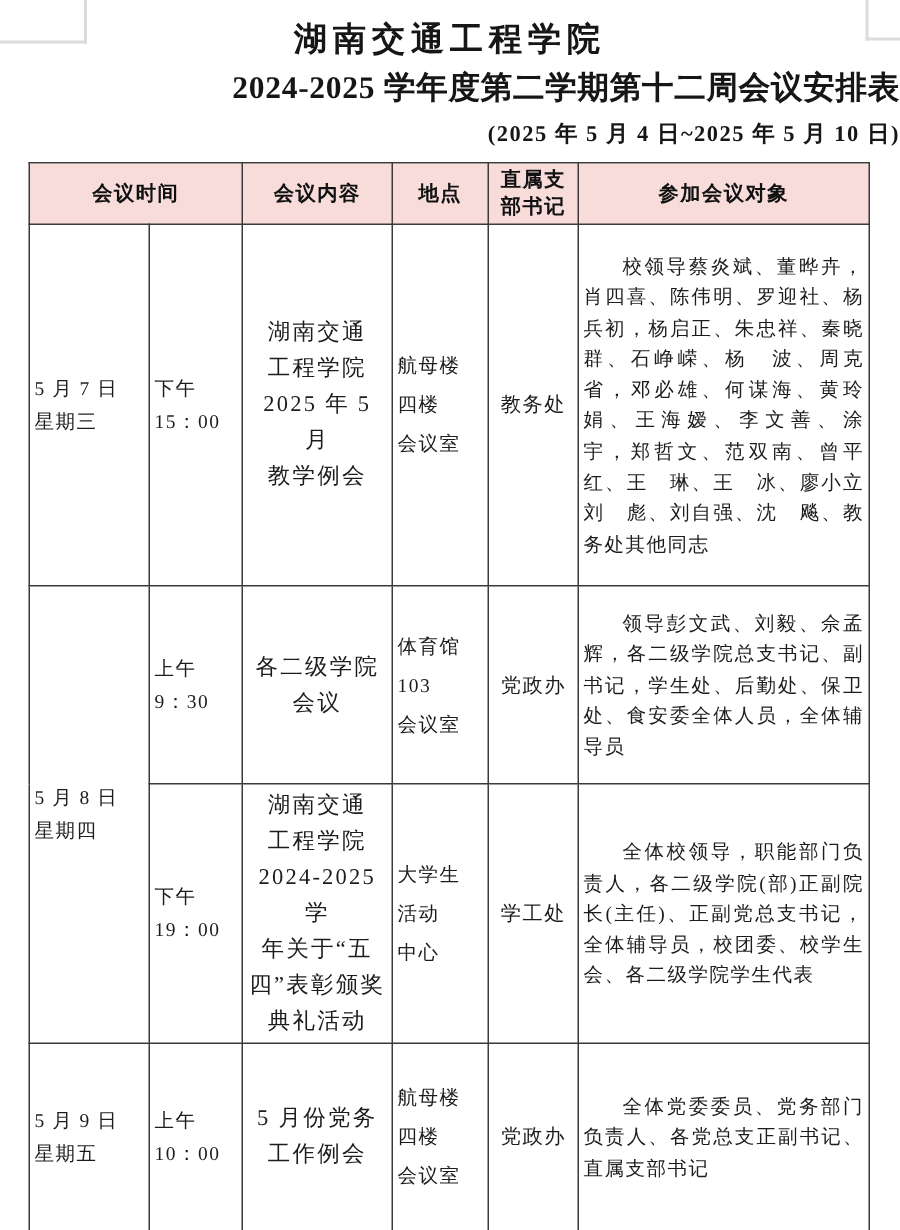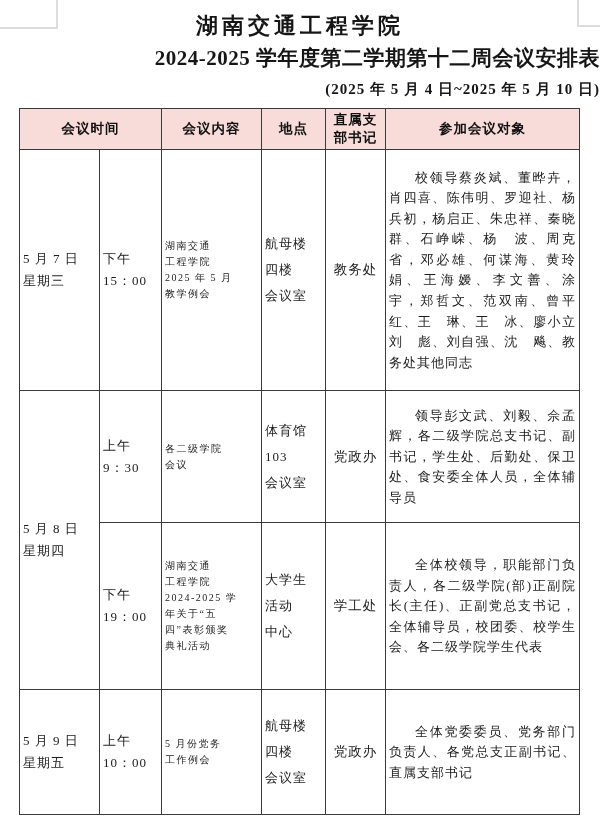--- a/index.html
+++ b/index.html
@@ -42,22 +42,22 @@
   .r1{height:241px;}
   .r2a{height:132px;}
   .r2b{height:167px;}
   .r3{height:125px;}
 
   .c-date,.c-time{
     text-align:left;white-space:pre-line;
     font-size:13px;line-height:1.7;letter-spacing:1px;
   }
   .c-content{
-    white-space:pre-line;
-    font-size:10px;line-height:1.6;letter-spacing:1.5px;font-family:Liberation Serif, serif;
+    text-align:center;white-space:pre-line;
+    font-size:15px;line-height:1.6;letter-spacing:1.5px;font-family:Liberation Serif, serif;
   }
   .c-location{
     text-align:left;white-space:pre-line;
     font-size:13px;line-height:2.0;letter-spacing:1px;
   }
   .c-org{
     text-align:center;font-size:13.5px;letter-spacing:1px;
   }
   .c-part{
     text-align:justify;text-justify:inter-ideograph;

